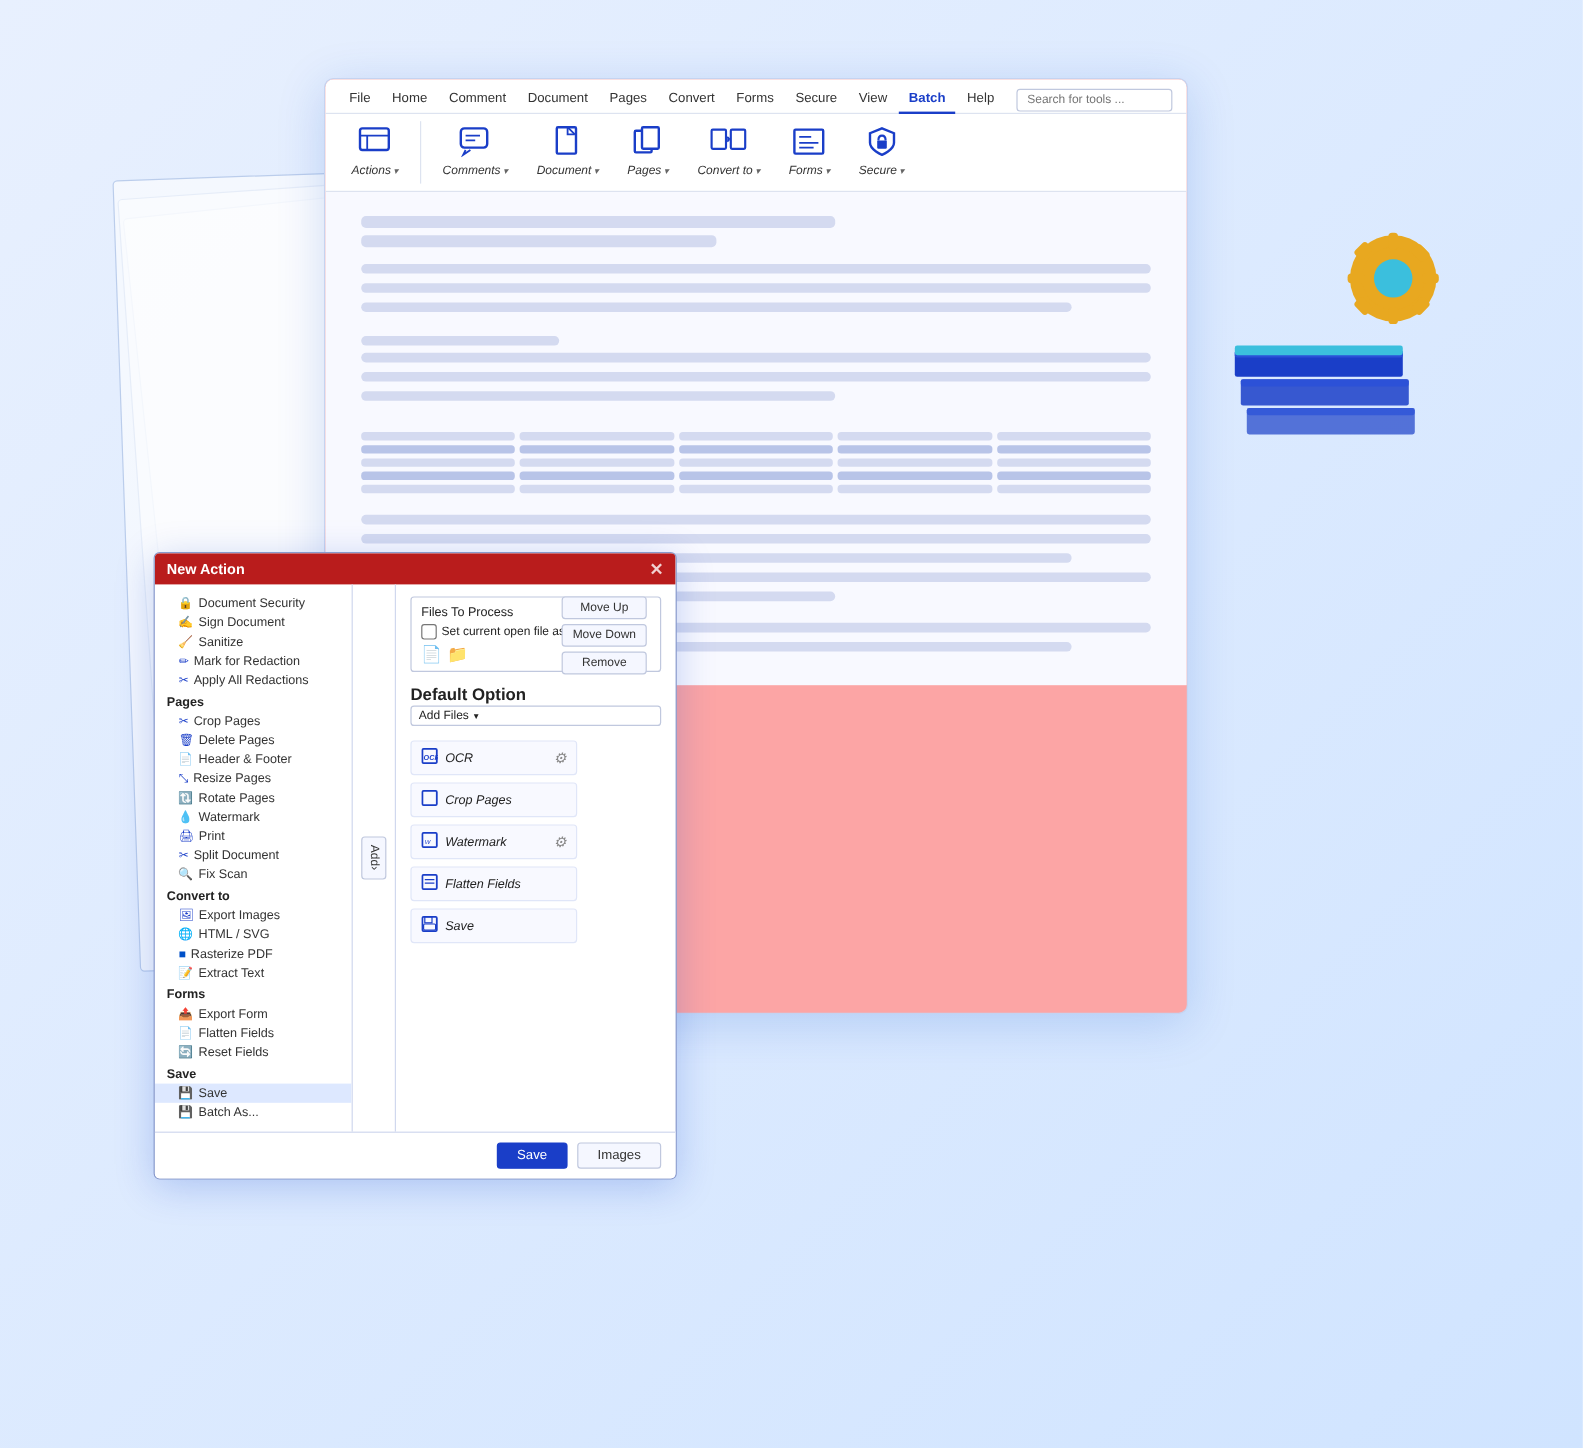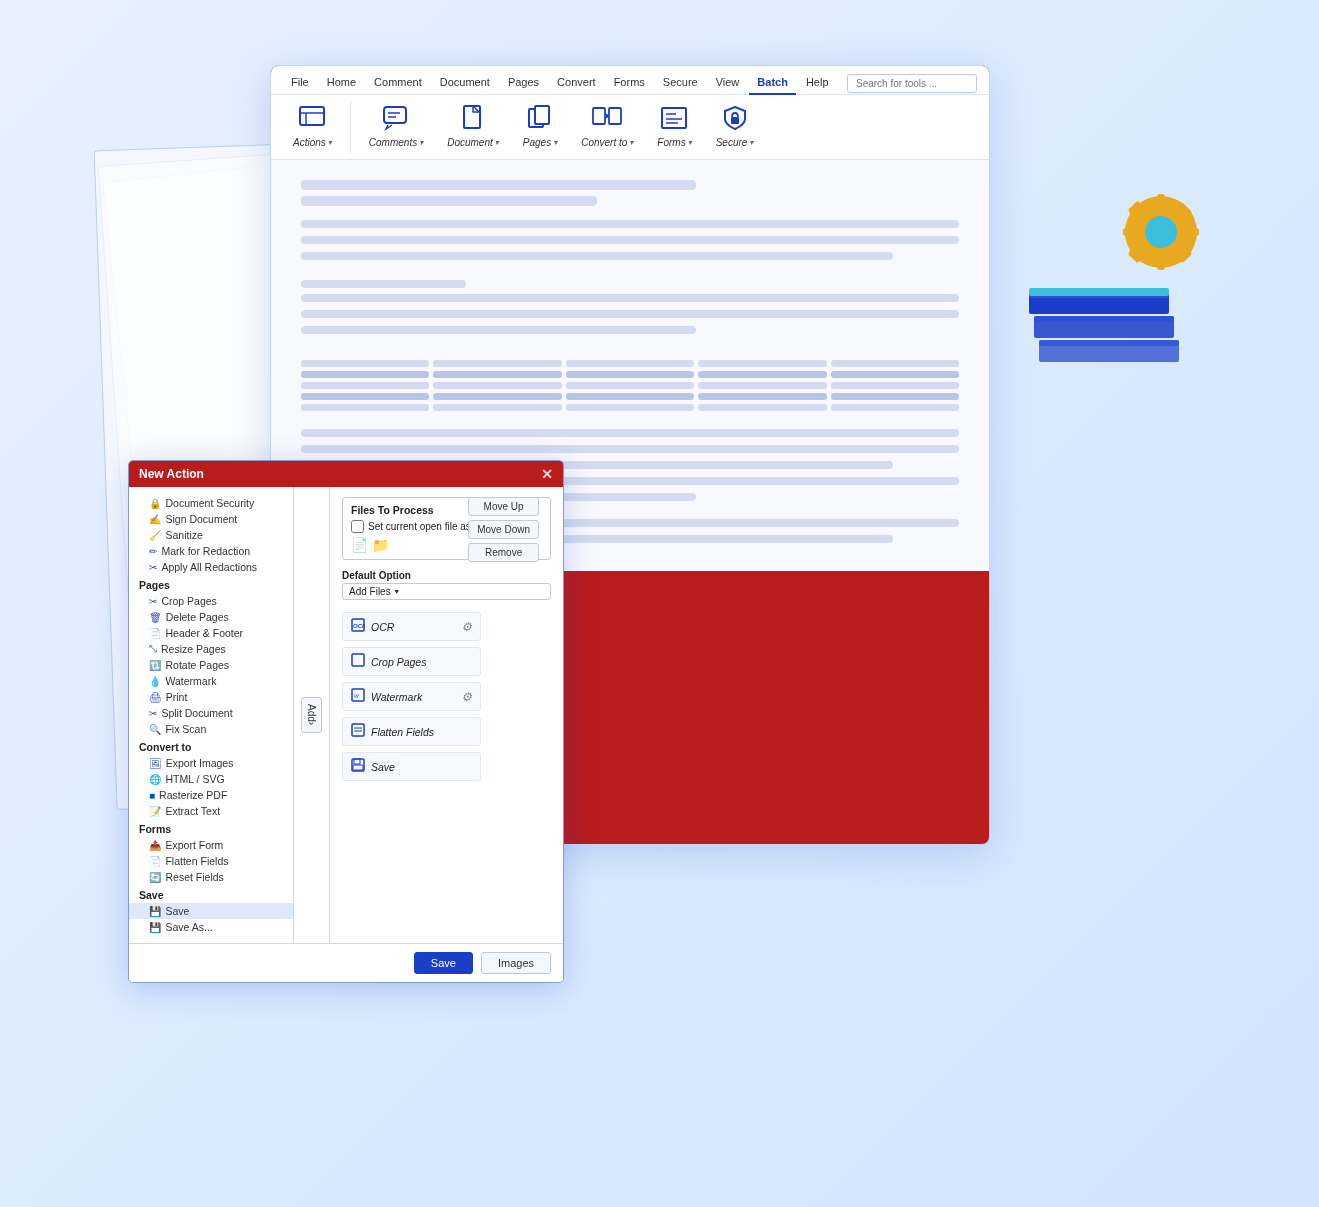--- a/index.html
+++ b/index.html
@@ -27,21 +27,21 @@
       border: 1.5px solid #a0b8e0;
     }
 
     
     .pdf-window {
       position: absolute;
       left: 270px;
       top: 65px;
       width: 720px;
       height: 780px;
-      background: #b91c1c;
+      background: #fca5a5;
       border-radius: 8px;
       box-shadow: 0 8px 40px rgba(0,80,200,0.18);
       border: 1.5px solid #c5d3f0;
       overflow: hidden;
     }
 
     
     .ribbon {
       background: white;
       border-bottom: 1.5px solid #dde3f0;
@@ -211,21 +211,21 @@
       position: relative;
     }
 
     .files-box {
       border: 1px solid #c0c8de;
       border-radius: 3px;
       padding: 6px 8px;
       margin-bottom: 4px;
     }
     .files-box-header {
-      font-weight: 700;
+      font-weight: 400;
       font-size: 10.5px;
       margin-bottom: 4px;
     }
     .checkbox-row {
       display: flex;
       align-items: center;
       gap: 4px;
       font-size: 10px;
       margin-bottom: 4px;
     }
@@ -237,21 +237,21 @@
     .file-icon-btn {
       font-size: 14px;
       cursor: pointer;
       color: #444;
     }
 
     .default-option-row {
       display: flex;
       align-items: center;
       gap: 4px;
-      font-size: 10px;
+      font-size: 14px;
       font-weight: 700;
       margin-bottom: 2px;
     }
     .default-select {
       border: 1px solid #c0c8de;
       border-radius: 3px;
       padding: 2px 6px;
       font-size: 10px;
       display: flex;
       align-items: center;
@@ -659,21 +659,21 @@
           <span>Reset Fields</span>
       </div>
 
       <div class="tools-section-header">Save</div>
       <div class="tools-item selected">
         <span class="item-icon">💾</span>
           <span>Save</span>
       </div>
       <div class="tools-item">
         <span class="item-icon">💾</span>
-          <span>Save As...</span>
+          <span>Batch As...</span>
       </div>
     </div>
 
     <div style="display:flex; flex-direction:column; justify-content:center; align-items:center; width:36px; border-right:1px solid #d0d8ee;">
       <button class="add-btn" style="writing-mode:vertical-lr; padding:6px 4px;">Add›</button>
     </div>
 
     <div class="steps-panel">
 
       <div class="files-box">

